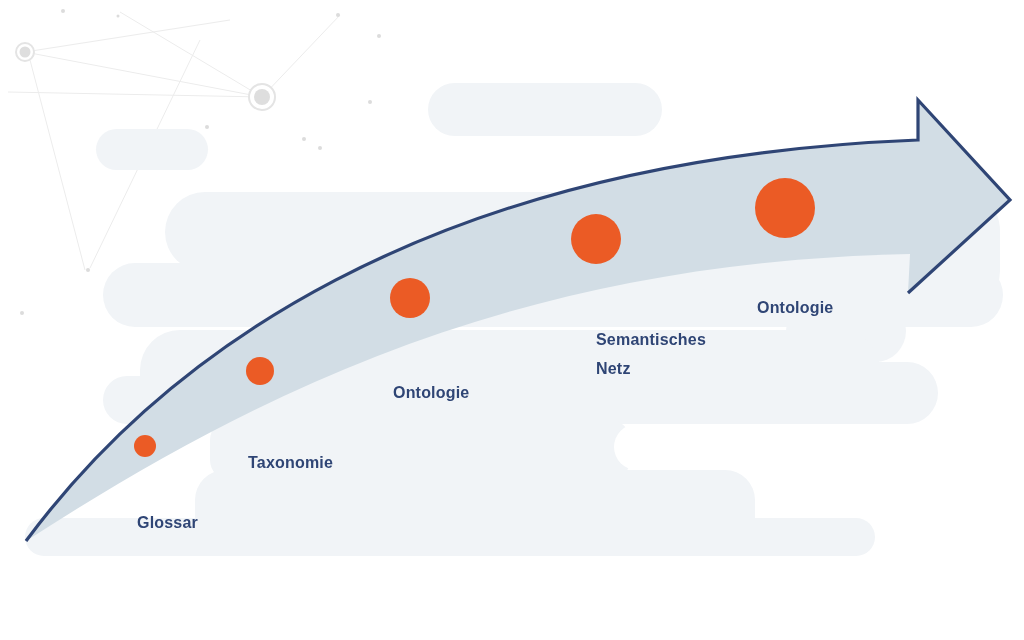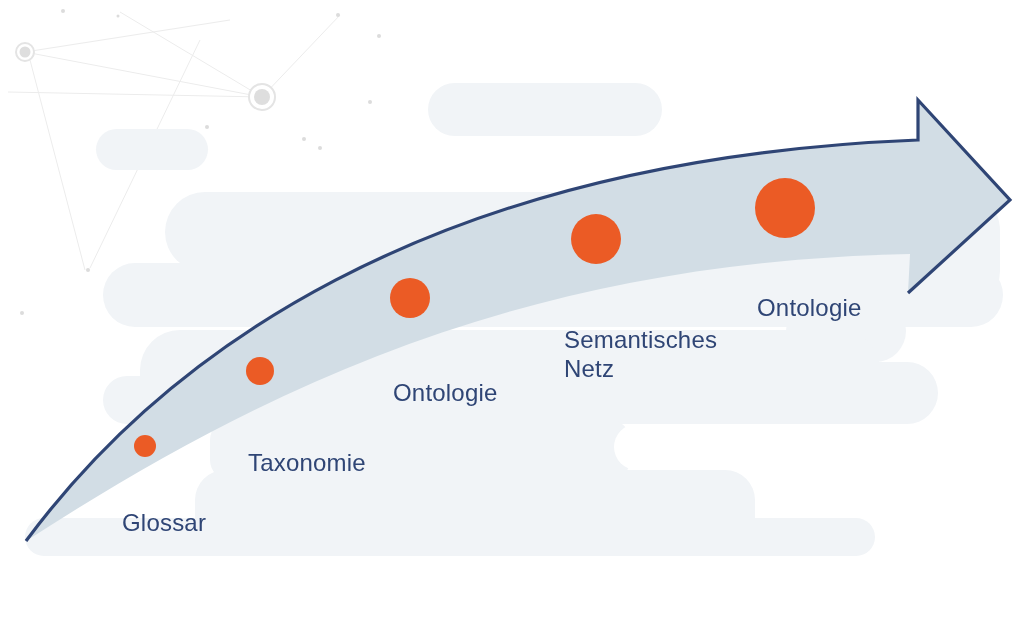--- a/index.html
+++ b/index.html
@@ -1,18 +1,18 @@
 <!DOCTYPE html>
 <html><head>
 <meta charset="utf-8">
 <style>
   html, body { margin:0; padding:0; background:#ffffff; }
   body { width:1024px; height:640px; overflow:hidden; position:relative; font-family:"Liberation Sans", "DejaVu Sans", sans-serif; }
   #stage { position:absolute; left:0; top:0; width:1024px; height:640px; }
-  .label { position:absolute; color:#2f4575; font-weight:normal; font-size:24px; line-height:29px; white-space:pre-line; letter-spacing:0.2px; }
+  .label { position:absolute; color:#2f4575; font-weight:bold; font-size:16px; line-height:29px; white-space:pre-line; letter-spacing:0.2px; }
 </style>
 </head>
 <body>
 
 <svg id="stage" width="1024" height="640" viewBox="0 0 1024 640" xmlns="http://www.w3.org/2000/svg">
 
   <g stroke="#ececec" stroke-width="1" fill="none">
     <line x1="25" y1="52" x2="262" y2="97"></line>
     <line x1="25" y1="52" x2="230" y2="20"></line>
     <line x1="120" y1="12" x2="262" y2="97"></line>
@@ -78,18 +78,18 @@
 
   <g fill="#eb5b25">
     <circle cx="145" cy="446" r="11"></circle>
     <circle cx="260" cy="371" r="14"></circle>
     <circle cx="410" cy="298" r="20"></circle>
     <circle cx="596" cy="239" r="25"></circle>
     <circle cx="785" cy="208" r="30"></circle>
   </g>
 </svg>
 
-<div class="label" style="left:122px; top:508px;">Glossar</div>
+<div class="label" style="left:137px; top:508px;">Glossar</div>
 <div class="label" style="left:248px; top:448px;text-align:center;">Taxonomie</div>
 <div class="label" style="left:393px; top:378px;">Ontologie</div>
-<div class="label" style="left:564px; top:325px;">Semantisches
+<div class="label" style="left:596px; top:325px;">Semantisches
 Netz</div>
 <div class="label" style="left:757px; top:293px;">Ontologie</div>
 
 </body></html>

